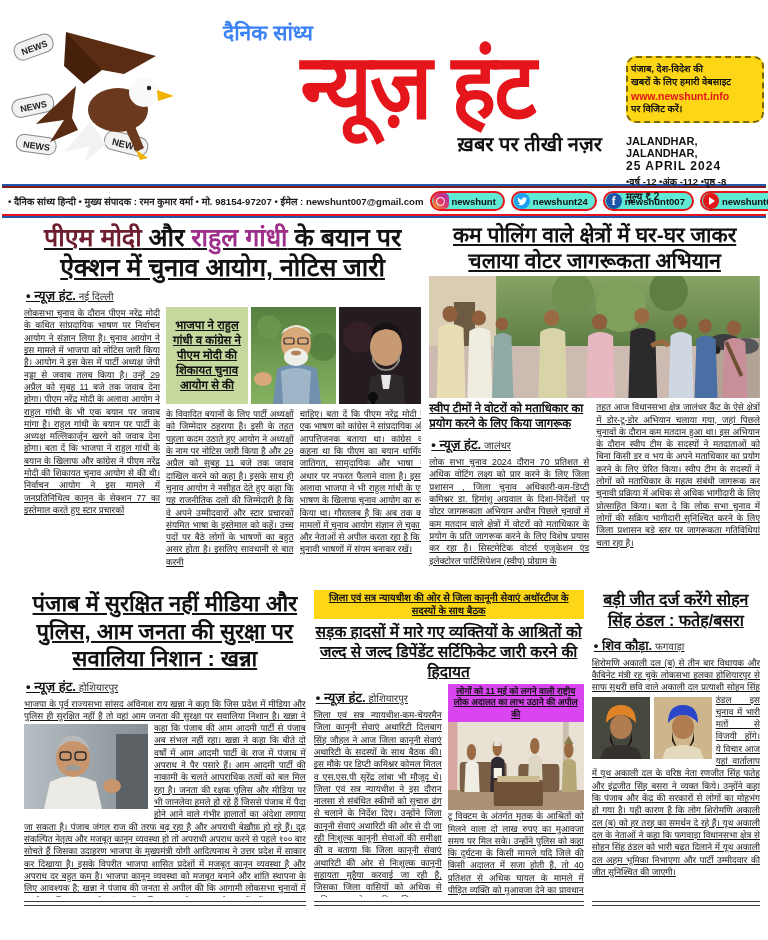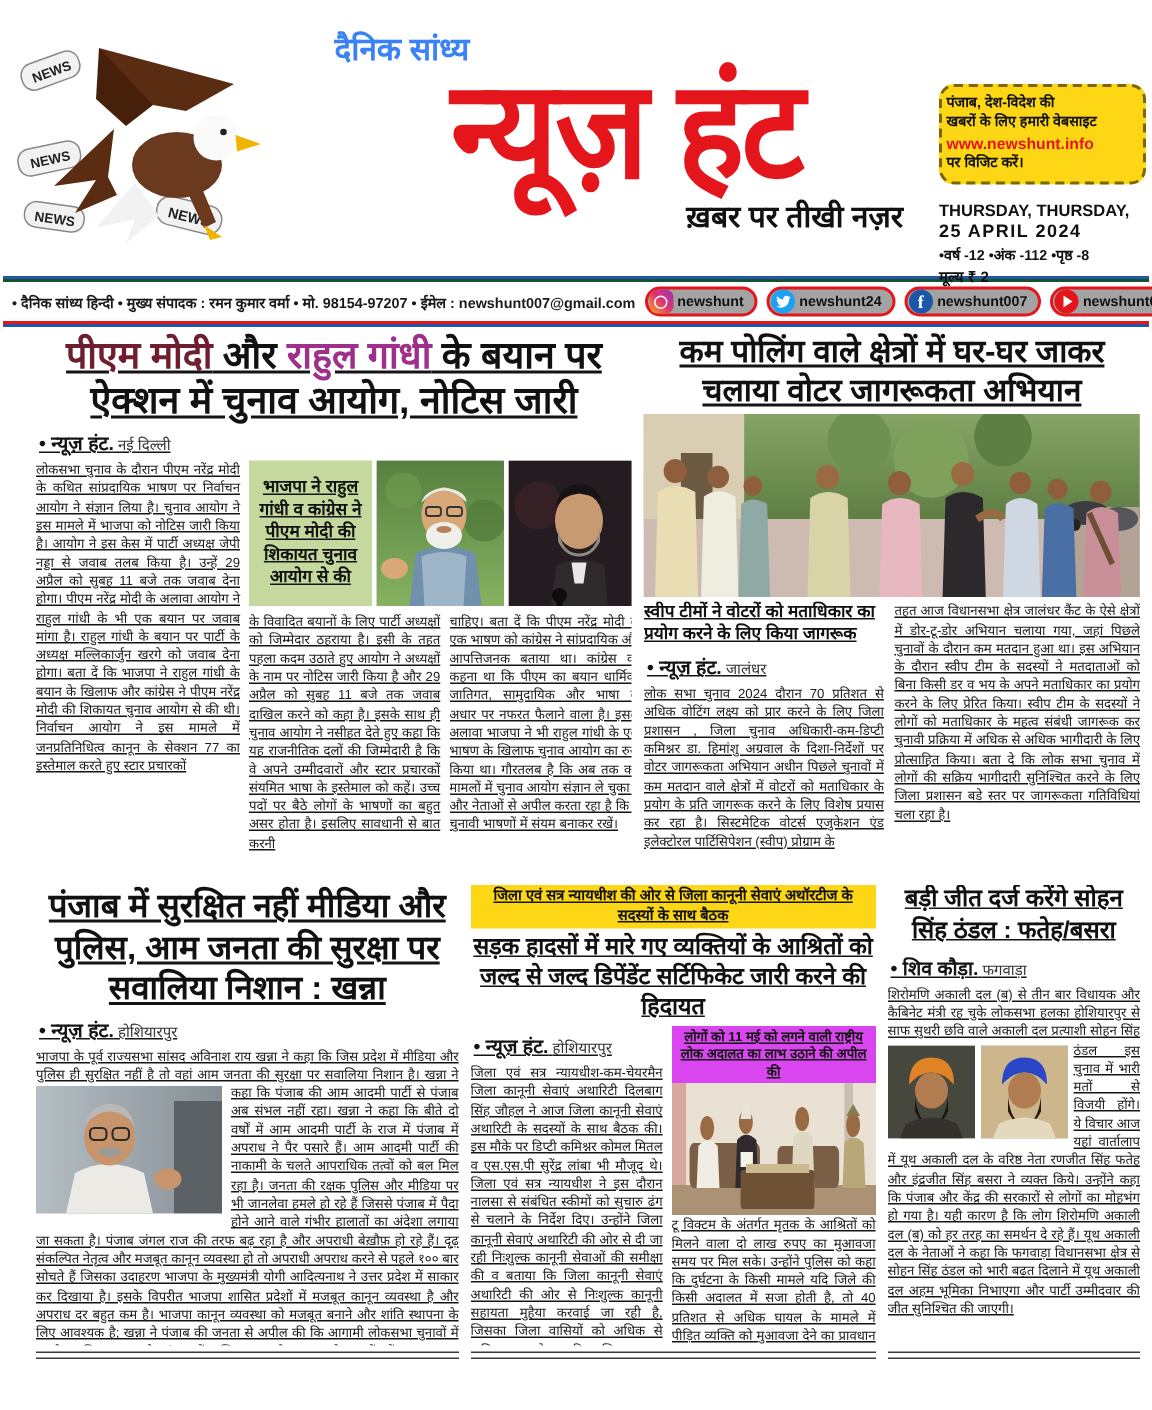--- a/index.html
+++ b/index.html
@@ -18,24 +18,24 @@
   .webbox { background:#fdd615; border:2px dashed #7c6600; border-radius:10px; padding:5px 3px; font-size:9.5px; font-weight:bold; line-height:1.35; color:#111; }
   .webbox .url { color:#e4151b; font-size:10.5px; }
   .dateblock { margin-top:12px; color:#111; }
   .dateblock .d1 { font-weight:bold; font-size:11px; }
   .dateblock .d2 { font-weight:bold; font-size:12px; letter-spacing:1px; }
   .dateblock .d3 { font-size:9.5px; font-weight:bold; margin-top:2px; }
   .dateblock .d4 { font-size:10px; font-weight:bold; margin-top:1px; }
 
   
   .infobar-wrap { border-top:2px solid #2356a8; border-bottom:2px solid #2356a8; margin:0 2px; }
-  .infobar { border-top:2px solid #14532d; border-bottom:2px solid #e4151b; display:flex; align-items:center; padding:3px 6px; gap:6px; }
+  .infobar { border-top:2px solid #7f1d1d; border-bottom:2px solid #e4151b; display:flex; align-items:center; padding:3px 6px; gap:6px; }
   .infobar-text { font-size:9.6px; font-weight:bold; color:#1a1a1a; white-space:nowrap; }
   .socials { margin-left:auto; display:flex; gap:6px; }
-  .pill { display:inline-flex; align-items:center; gap:3px; background:#a3a3a3; border:2px solid #e4151b; border-radius:12px; padding:0 7px 0 1px; height:20px; }
+  .pill { display:inline-flex; align-items:center; gap:3px; background:#5eead4; border:2px solid #e4151b; border-radius:12px; padding:0 7px 0 1px; height:20px; }
   .pill .handle { font-size:9.5px; font-weight:bold; color:#111; }
   .sicon { width:16px; height:16px; border-radius:50%; display:inline-flex; align-items:center; justify-content:center; flex:none; }
   .sicon.ig { border-radius:5px; background:linear-gradient(45deg,#f5a623,#e0356c,#9b36b7); position:relative; }
   .sicon.ig::before { content:""; width:7px; height:7px; border:1.6px solid #fff; border-radius:50%; }
   .sicon.tw { background:#1da1f2; }
   .sicon.fb { background:#1b56a8; color:#fff; font-weight:bold; font-size:12px; font-family:"Liberation Serif",serif; }
   .sicon.fb::before { content:"f"; }
   .sicon.yt { background:#e4151b; }
   .sicon.yt::before { content:""; width:0; height:0; border-left:6px solid #fff; border-top:4px solid transparent; border-bottom:4px solid transparent; margin-left:2px; }
 
@@ -137,21 +137,21 @@
       <div class="tagline">ख़बर पर तीखी नज़र</div>
     </div>
     <div class="mast-right">
       <div class="webbox">
         <div>पंजाब, देश-विदेश की</div>
         <div>खबरों के लिए हमारी वेबसाइट</div>
         <div class="url">www.newshunt.info</div>
         <div>पर विजिट करें।</div>
       </div>
       <div class="dateblock">
-        <div class="d1">THURSDAY, THURSDAY,</div>
+        <div class="d1">JALANDHAR, JALANDHAR,</div>
         <div class="d2">25 APRIL 2024</div>
         <div class="d3">•वर्ष -12  •अंक -112  •पृष्ठ -8</div>
         <div class="d4">मूल्य ₹ 2</div>
       </div>
     </div>
   </header>
 
   <div class="infobar-wrap">
     <div class="infobar">
       <span class="infobar-text">• दैनिक सांध्य हिन्दी • मुख्य संपादक : रमन कुमार वर्मा • मो. 98154-97207 • ईमेल : newshunt007@gmail.com</span>

